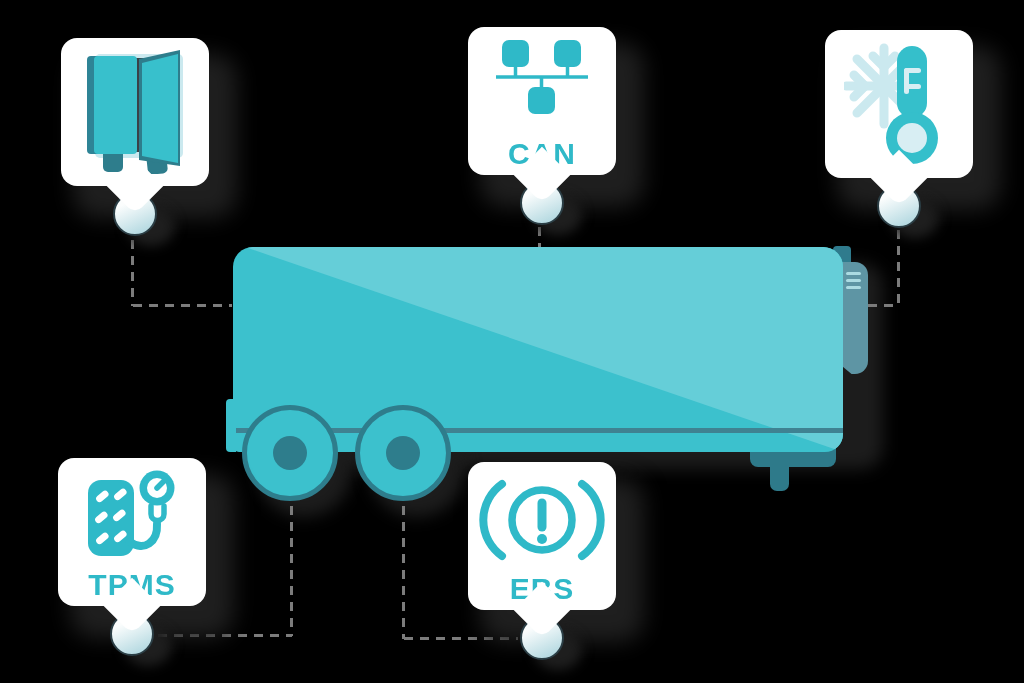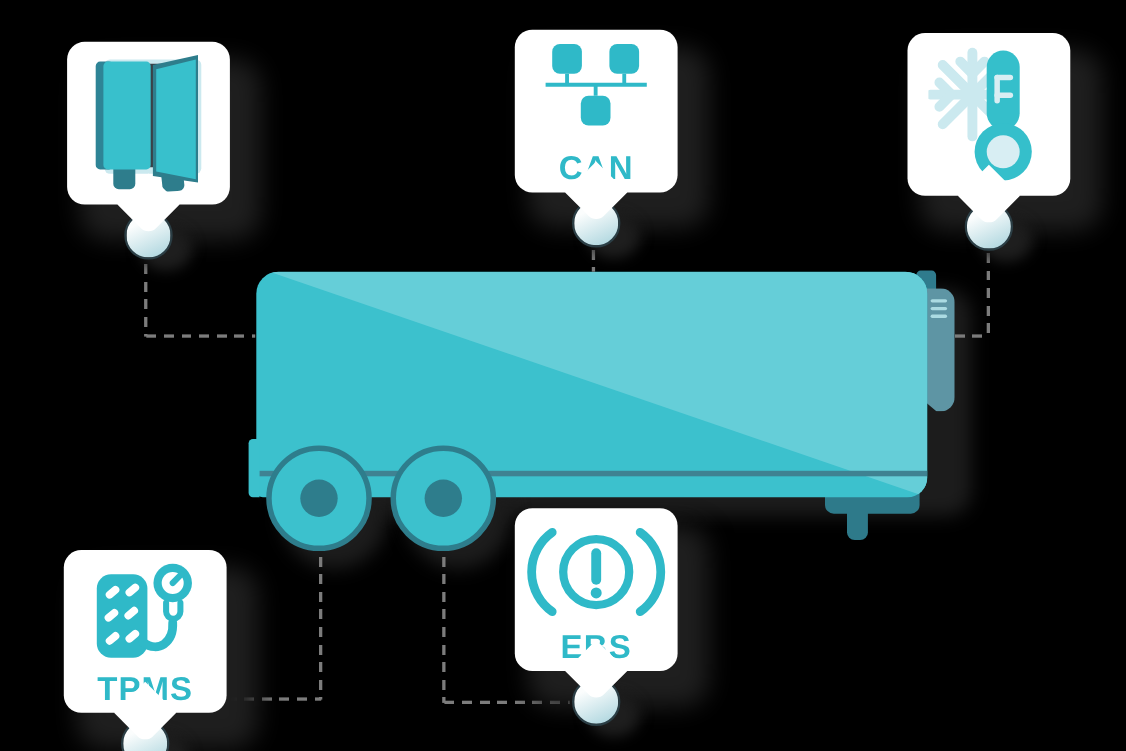--- a/index.html
+++ b/index.html
@@ -157,21 +157,21 @@
             <rect x="60" y="44" width="17" height="5" rx="2.5"></rect>
           </g>
         </svg>
       </div>
     </div>
     <div class="pinshadow"></div>
     <div class="pin"></div>
     <div class="tail"></div>
   </div>
 
-  <div class="bubble" style="left:58px;top:458px;margin-top:42px;">
+  <div class="bubble" style="left:58px;top:458px;">
     <div class="box">
       <div class="icon">
         <svg width="100" height="96" viewBox="0 0 100 96">
           <rect x="6" y="12" width="46" height="76" rx="13" fill="#2fb9c8"></rect>
           <g fill="#ffffff">
             <rect x="13" y="25" width="14" height="7" rx="3.5" transform="rotate(-40 20 28)"></rect>
             <rect x="31" y="23" width="14" height="7" rx="3.5" transform="rotate(-40 38 26)"></rect>
             <rect x="12" y="46" width="14" height="7" rx="3.5" transform="rotate(-40 19 49)"></rect>
             <rect x="30" y="44" width="14" height="7" rx="3.5" transform="rotate(-40 37 47)"></rect>
             <rect x="13" y="67" width="14" height="7" rx="3.5" transform="rotate(-40 20 70)"></rect>

